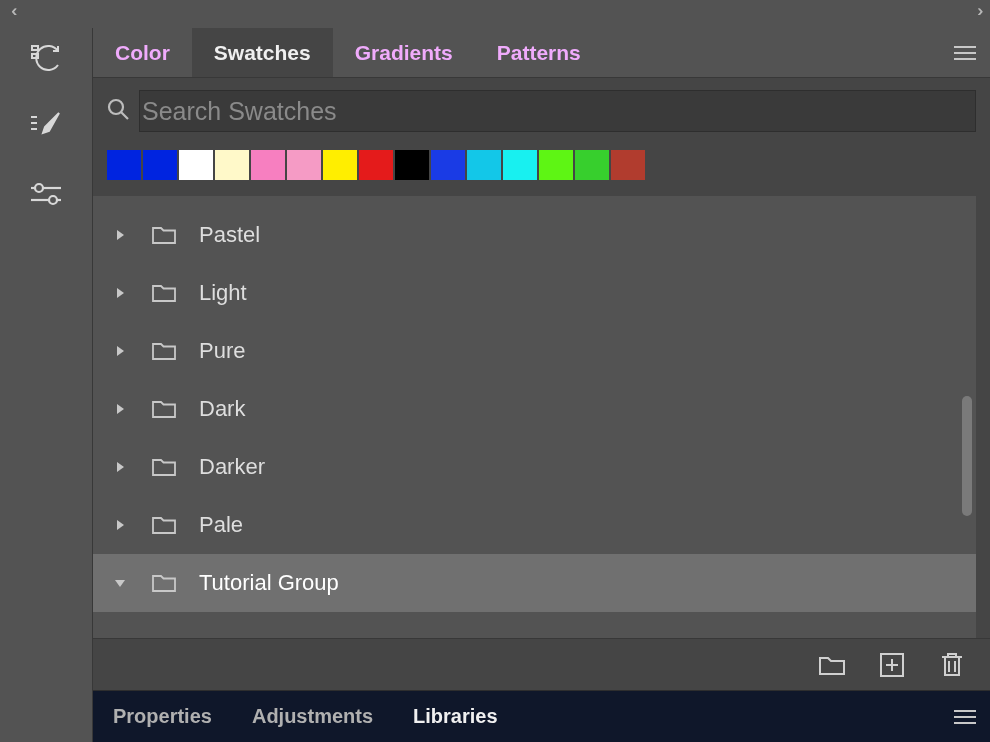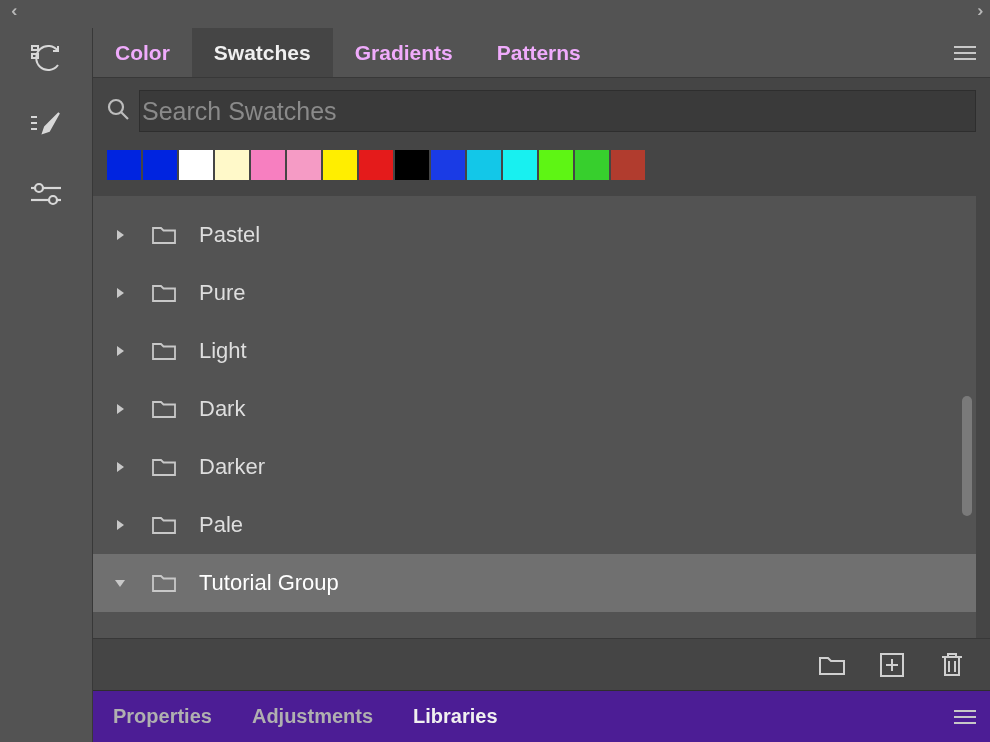--- a/index.html
+++ b/index.html
@@ -179,21 +179,21 @@
   width: 36px;
   height: 36px;
   display: flex;
   align-items: center;
   justify-content: center;
   color: #d0d0d0;
   cursor: pointer;
 }
 .footer-tabs {
   height: 52px;
-  background: #4c1d95;
+  background: #0f172a;
   border-top: 1px solid #2e2e2e;
   display: flex;
   align-items: stretch;
 }
 .footer-tab {
   padding: 0 20px;
   display: flex;
   align-items: center;
   font-size: 20px;
   font-weight: 600;
@@ -308,34 +308,34 @@
             <span class="chev">
               <svg width="14" height="14" viewBox="0 0 14 14" fill="currentColor">
                 <path d="M4 2 l7 5 -7 5 z"></path>
               </svg>
             </span>
             <span class="folder">
               <svg width="24" height="20" viewBox="0 0 24 20" fill="none" stroke="currentColor" stroke-width="1.8">
                 <path d="M1 3 h8 l2.5 2.5 h11.5 v12.5 h-22 z"></path>
               </svg>
             </span>
+            <span>Light</span>
+          </div>
+          <div class="group">
+            <span class="chev">
+              <svg width="14" height="14" viewBox="0 0 14 14" fill="currentColor">
+                <path d="M4 2 l7 5 -7 5 z"></path>
+              </svg>
+            </span>
+            <span class="folder">
+              <svg width="24" height="20" viewBox="0 0 24 20" fill="none" stroke="currentColor" stroke-width="1.8">
+                <path d="M1 3 h8 l2.5 2.5 h11.5 v12.5 h-22 z"></path>
+              </svg>
+            </span>
             <span>Pure</span>
-          </div>
-          <div class="group">
-            <span class="chev">
-              <svg width="14" height="14" viewBox="0 0 14 14" fill="currentColor">
-                <path d="M4 2 l7 5 -7 5 z"></path>
-              </svg>
-            </span>
-            <span class="folder">
-              <svg width="24" height="20" viewBox="0 0 24 20" fill="none" stroke="currentColor" stroke-width="1.8">
-                <path d="M1 3 h8 l2.5 2.5 h11.5 v12.5 h-22 z"></path>
-              </svg>
-            </span>
-            <span>Light</span>
           </div>
           <div class="group">
             <span class="chev">
               <svg width="14" height="14" viewBox="0 0 14 14" fill="currentColor">
                 <path d="M4 2 l7 5 -7 5 z"></path>
               </svg>
             </span>
             <span class="folder">
               <svg width="24" height="20" viewBox="0 0 24 20" fill="none" stroke="currentColor" stroke-width="1.8">
                 <path d="M1 3 h8 l2.5 2.5 h11.5 v12.5 h-22 z"></path>

